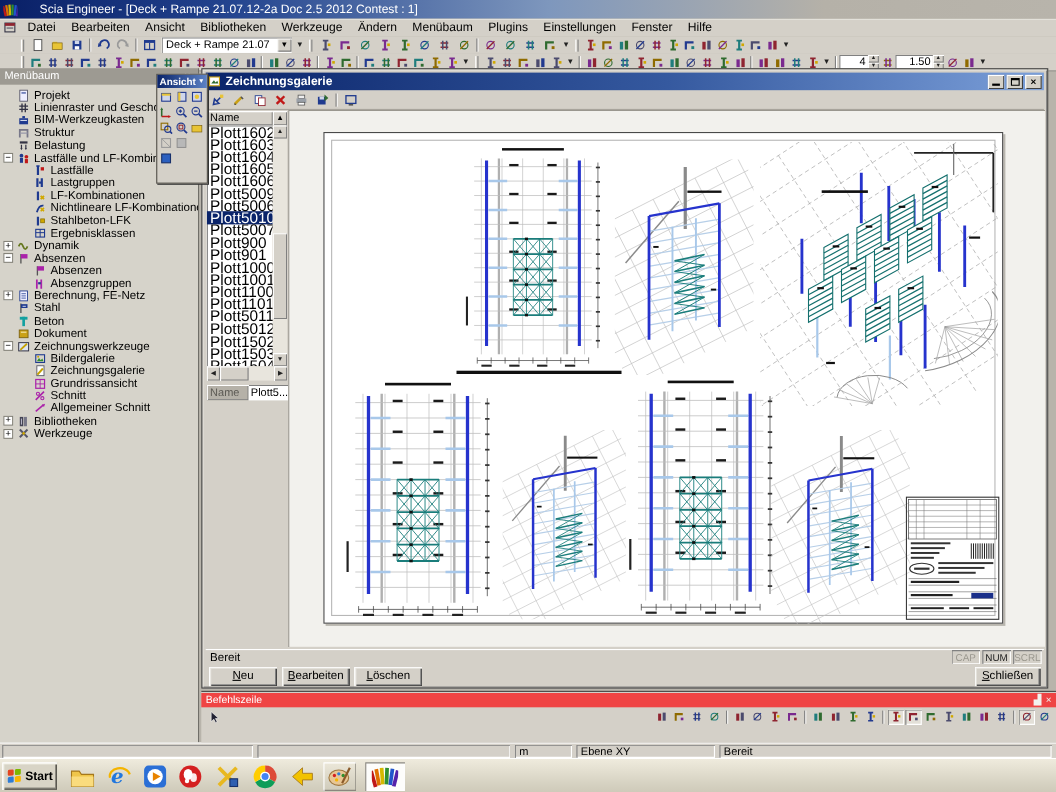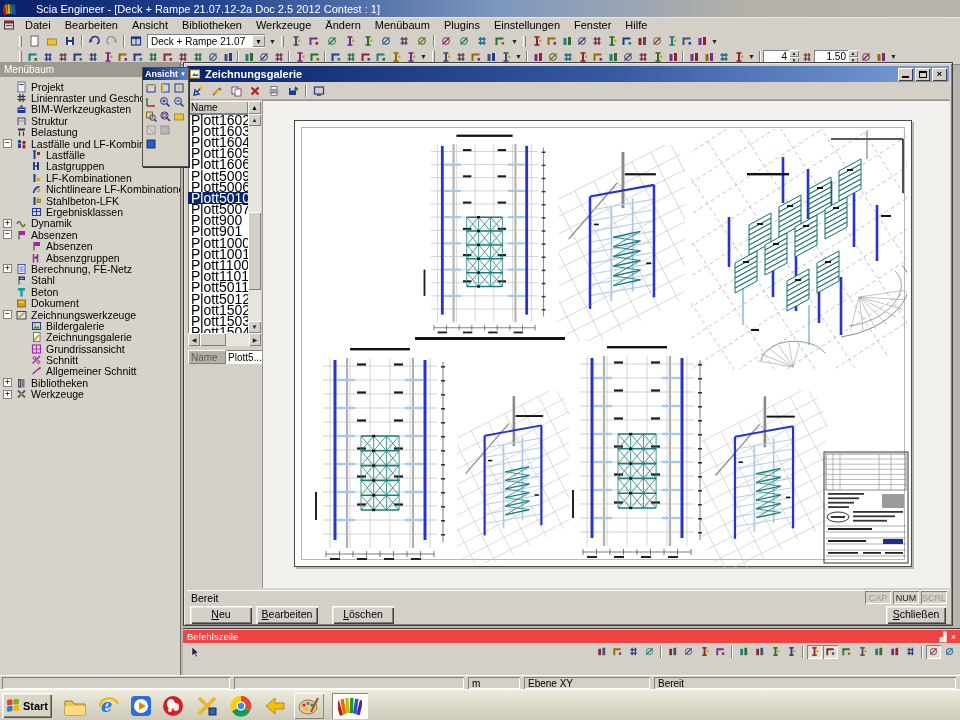--- a/index.html
+++ b/index.html
@@ -2018,21 +2018,21 @@
       <span>Bereit</span>
     </div>
     <div id="lockkeys">
         <span class="lockkey">CAP</span>
         <span class="lockkey on">NUM</span>
         <span class="lockkey">SCRL</span>
       </div>
 
     <div class="gbtn ak" style="left:6px"><u>N</u>eu</div>
     <div class="gbtn ak" style="left:72px"><u>B</u>earbeiten</div>
-    <div class="gbtn ak" style="left:148px"><u>L</u>öschen</div>
+    <div class="gbtn ak" style="left:138px"><u>L</u>öschen</div>
     <div class="gbtn ak" style="left:702px;width:60px"><u>S</u>chließen</div>
   </div>
 
   <div id="cmdpanel" class="abs">
     <div id="cmd-header" class="abs">
       <span>Befehlszeile</span>
       <span class="hbtns">
         <span>▟</span>
         <span>×</span>
       </span>

